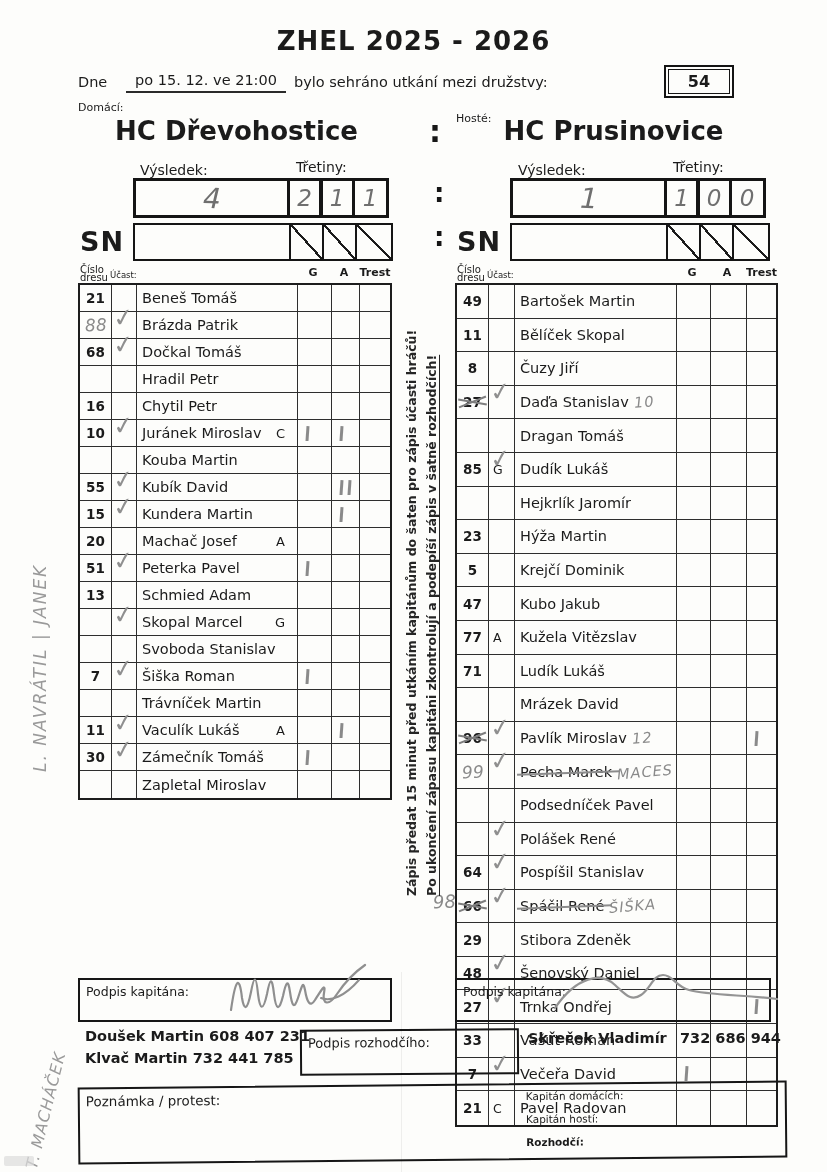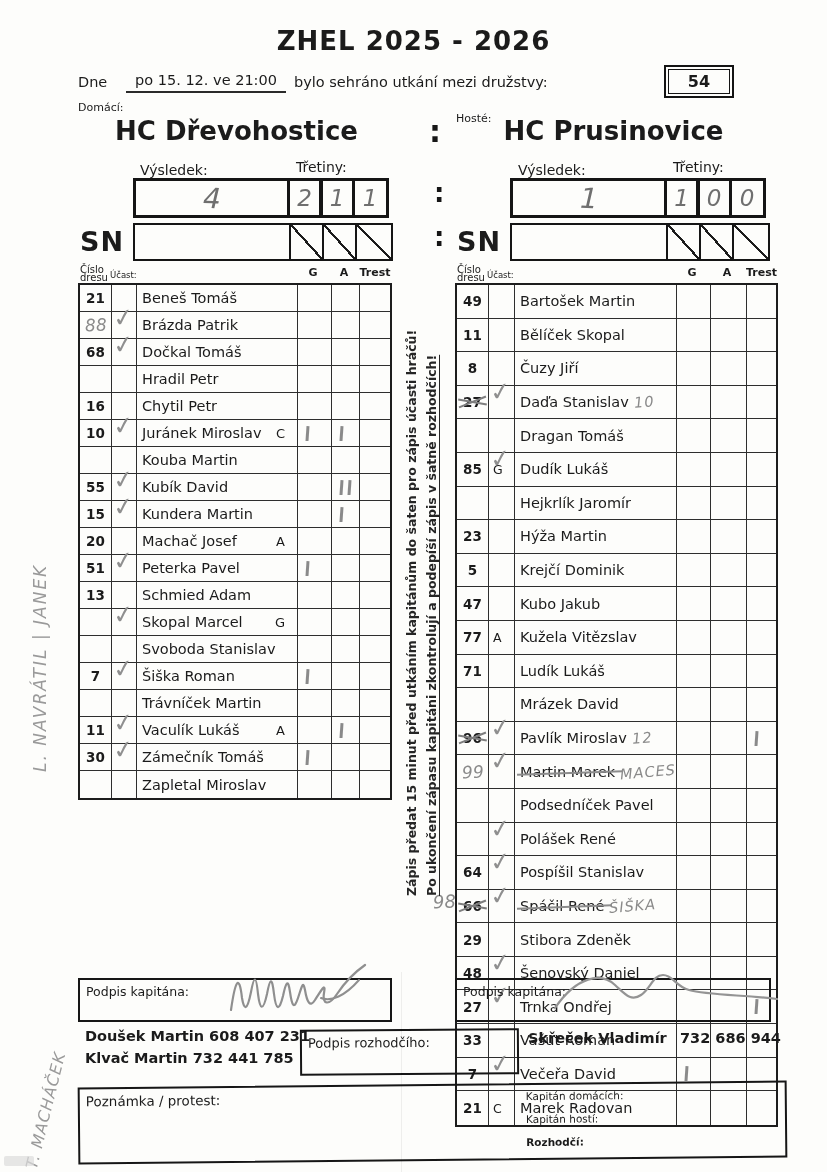--- a/index.html
+++ b/index.html
@@ -638,21 +638,21 @@
         </div>
       </div>
       <div class="prow">
         <div class="pc pc-num">
           <span class="hnum">99</span>
         </div>
         <div class="pc pc-att">
           <span class="chk">✓</span>
         </div>
         <div class="pc pc-name">
-          <span class="pname strike">Martin Marek</span>
+          <span class="pname strike">Pecha Marek</span>
           <span class="annot">MACES</span>
         </div>
         <div class="pc pc-g"></div>
         <div class="pc pc-a"></div>
         <div class="pc pc-t"></div>
       </div>
       <div class="prow">
         <div class="pc pc-num"></div>
         <div class="pc pc-att"></div>
         <div class="pc pc-name">
@@ -779,21 +779,21 @@
         <div class="pc pc-t"></div>
       </div>
       <div class="prow">
         <div class="pc pc-num">
           <span class="pnum">21</span>
         </div>
         <div class="pc pc-att">
           <span class="prole">C</span>
         </div>
         <div class="pc pc-name">
-          <span class="pname">Marek Radovan</span>
+          <span class="pname">Pavel Radovan</span>
         </div>
         <div class="pc pc-g"></div>
         <div class="pc pc-a"></div>
         <div class="pc pc-t"></div>
       </div>
     </div>
 
   <div class="abs mid-note">
     <div>Zápis předat 15 minut před utkáním kapitánům do šaten pro zápis účasti hráčů!</div>
     <div class="u">Po ukončení zápasu kapitáni zkontrolují a podepíší zápis v šatně rozhodčích!</div>

